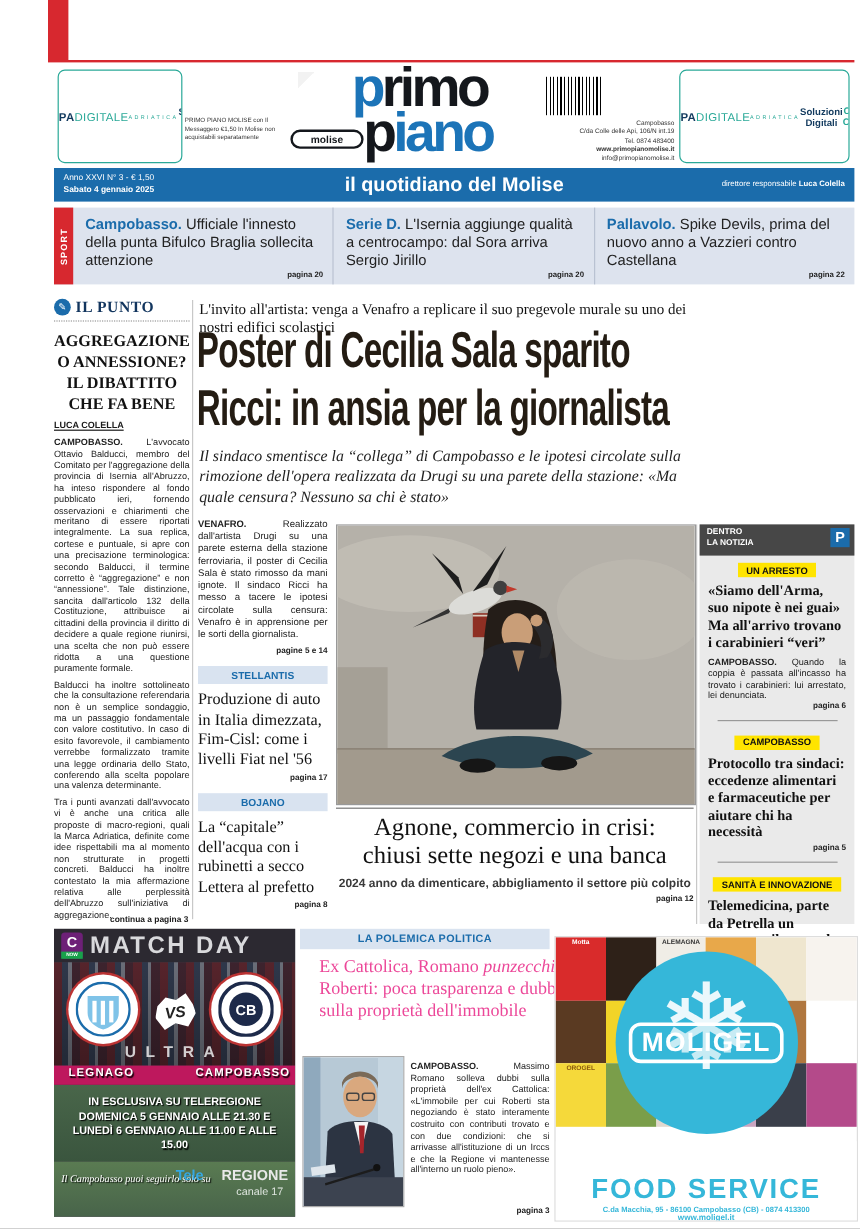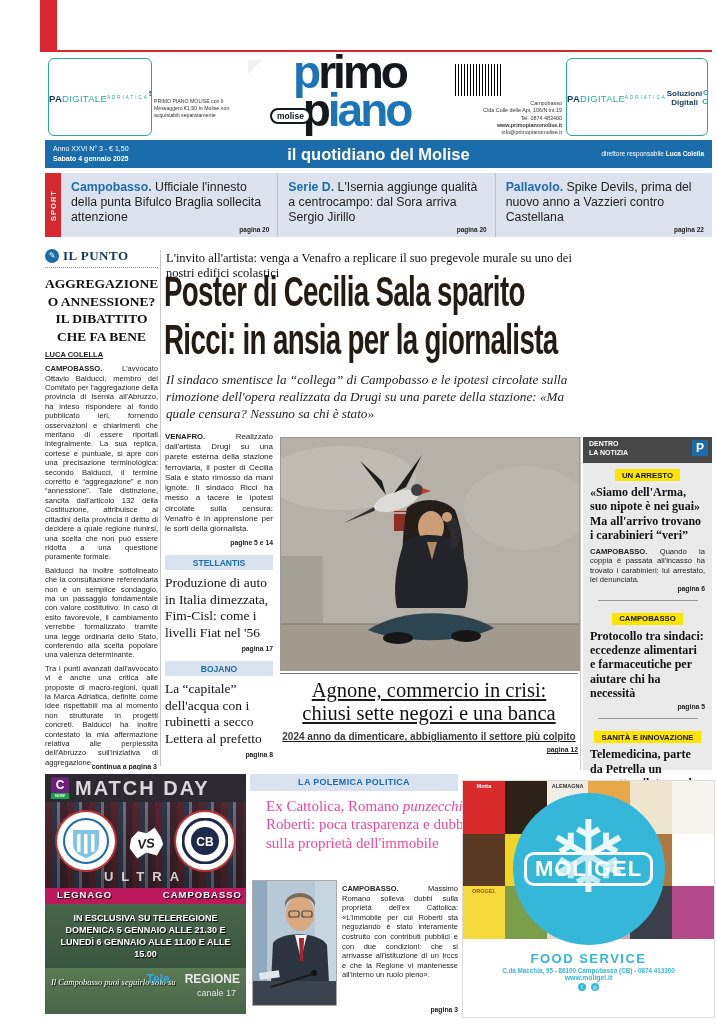--- a/index.html
+++ b/index.html
@@ -27,22 +27,22 @@
   .pa-url{margin-top:auto;width:100%;background:#2aa998;color:#fff;font-weight:bold;
           font-size:7px;padding:3px 0;}
 
   
   .price-note{left:154px;top:98px;width:86px;font-size:5.2px;line-height:1.35;color:#333;}
   .logo{left:242px;top:54px;width:215px;height:82px;text-align:center;}
   .logo .row{font-weight:bold;font-size:46px;letter-spacing:-3px;line-height:.82;
              font-family:"Liberation Sans",sans-serif;}
   .logo .blue{color:#1c74b8;} .logo .dark{color:#14171c;}
   .logo .row2{margin-left:14px;}
-  .molise-badge{position:absolute;left:28px;top:54px;border:2px solid #14171c;border-radius:8px;
-                background:#fff;font-size:8.5px;font-weight:bold;color:#14171c;padding:0 5px;line-height:12px;}
+  .molise-badge{position:absolute;left:0;top:54px;border:2px solid #14171c;border-radius:8px;
+                background:#fff;font-size:8.5px;font-weight:bold;color:#14171c;padding:0 15px;line-height:12px;}
   .fold{position:absolute;left:6px;top:6px;width:14px;height:14px;background:#f2f2f2;
         clip-path:polygon(0 0,100% 0,0 100%);box-shadow:1px 1px 1px rgba(0,0,0,.3);}
   .barcode{left:455px;top:64px;width:46px;height:32px;
            background:repeating-linear-gradient(90deg,#000 0 1px,#fff 1px 3px,#000 3px 4px,#fff 4px 6px);}
   .contact{left:462px;top:100px;width:100px;text-align:right;font-size:5.4px;line-height:1.35;color:#333;}
   .contact .b{font-weight:bold;}
 
   
   .band{left:45px;top:140px;width:667px;height:28px;background:#1b6cab;color:#fff;}
   .band .ed{position:absolute;left:8px;top:4px;font-size:7px;line-height:1.4;}
@@ -82,21 +82,21 @@
 
   .ledecol{left:165px;top:432px;width:108px;}
   .ledecol .lede{font-size:8px;line-height:1.28;color:#222;}
   .ledecol .lede b{font-size:7.8px;}
   .secttag{background:#d9e3f0;color:#1b6cab;font-weight:bold;font-size:8.5px;text-align:center;
            padding:2.5px 0;margin:9px 0 5px 0;}
   .secthl{font-family:"Liberation Serif",serif;font-size:13.5px;line-height:1.22;color:#111;}
 
   .photo{left:280px;top:437px;width:298px;height:232px;border:1px solid #999;}
   .photo-hr{left:280px;top:673px;width:298px;height:1px;background:#777;}
-  .agnone{left:280px;top:679px;width:298px;text-align:center;text-decoration:underline;}
+  .agnone{left:280px;top:679px;width:298px;text-align:center;}
   .agnone .hl{font-family:"Liberation Serif",serif;font-size:20.5px;line-height:1.13;color:#111;}
   .agnone .sub{font-size:10px;font-weight:bold;color:#3a3a3a;margin-top:6px;}
   .agnone .pg{text-align:right;margin-top:4px;}
 
   
   .rail{left:583px;top:437px;width:129px;height:333px;background:#eaeaea;}
   .rail-head{background:#474747;color:#fff;height:23px;position:relative;padding:3px 0 0 6px;}
   .rail-head .t{font-size:7px;font-weight:bold;line-height:1.25;}
   .rail-head .plogo{position:absolute;right:4px;top:3px;width:16px;height:16px;background:#1b6cab;
                     color:#fff;font-weight:bold;font-size:12px;text-align:center;line-height:16px;}
@@ -152,21 +152,21 @@
   .mg{left:462px;top:780px;width:251px;height:236px;background:#fff;border:1px solid #ddd;overflow:hidden;}
   .mg-grid{display:grid;grid-template-columns:repeat(6,1fr);grid-template-rows:repeat(3,1fr);height:158px;}
   .mg-grid div{position:relative;font-size:5.5px;font-weight:bold;display:flex;align-items:flex-start;
                justify-content:center;padding-top:2px;}
   .mg-circle{position:absolute;left:50%;top:88px;transform:translate(-50%,-50%) ;width:152px;height:152px;
              border-radius:50%;background:#35b7d9;display:flex;align-items:center;justify-content:center;z-index:5;}
   .mg-flake{position:absolute;font-size:100px;color:rgba(255,255,255,.9);line-height:1;top:14px;}
   .mg-name{position:relative;z-index:6;border:3px solid #fff;border-radius:10px;color:#fff;font-weight:bold;
            font-size:22px;letter-spacing:1px;padding:1px 8px;background:rgba(53,183,217,.2);}
   .mg-bottom{position:absolute;left:0;right:0;bottom:0;height:66px;text-align:center;z-index:4;background:#fff;}
-  .mg-fs{color:#35b7d9;font-weight:bold;font-size:13px;letter-spacing:1.5px;}
+  .mg-fs{color:#35b7d9;font-weight:bold;font-size:23px;letter-spacing:1.5px;margin-top:26px;}
   .mg-addr{color:#35b7d9;font-weight:bold;font-size:6.3px;margin-top:1px;}
   .mg-web{color:#35b7d9;font-weight:bold;font-size:6.8px;}
   .mg-soc{display:flex;gap:5px;justify-content:center;margin-top:2px;}
   .mg-soc i{width:8px;height:8px;border-radius:50%;background:#35b7d9;color:#fff;font-size:5px;
             font-style:normal;line-height:8px;}
 </style>
 </head>
 <body>
 
 <div id="paper">
@@ -396,21 +396,21 @@
       <path d="M20 62 C 28 50 66 50 74 64 L 76 102 L 18 102 Z" fill="#2c3442"></path>
       <path d="M42 54 L 54 54 L 48 78 Z" fill="#f4f4f4"></path>
       <path d="M46 57 L 51 57 L 50 80 L 47 80 Z" fill="#a5252b"></path>
       <rect y="100" width="83" height="24" fill="#3c4350"></rect>
       <rect x="6" y="92" width="20" height="7" fill="#dfe6ec" transform="rotate(-8 6 92)"></rect>
       <line x1="18" y1="106" x2="60" y2="93" stroke="#1c1c1c" stroke-width="2"></line>
       <circle cx="61" cy="92" r="3" fill="#111"></circle>
     </svg>
   </div>
   <div class="abs pol-body just">
-    <b>CAMPOBASSO.</b> <span>Massimo Romano solleva dubbi sulla proprietà dell'ex Cattolica: «L'immobile per cui Roberti sta negoziando è stato interamente costruito con contributi pubblici e con due condizioni: che si arrivasse all'istituzione di un Irccs e che la Regione vi mantenesse all'interno un ruolo pieno».</span>
+    <b>CAMPOBASSO.</b> <span>Massimo Romano solleva dubbi sulla proprietà dell'ex Cattolica: «L'immobile per cui Roberti sta negoziando è stato interamente costruito con contributi trovato e con due condizioni: che si arrivasse all'istituzione di un Irccs e che la Regione vi mantenesse all'interno un ruolo pieno».</span>
   </div>
   <div class="abs pol-pg pgref">pagina 3</div>
 
   <div class="abs mg">
     <div class="mg-grid">
       <div style="background:#d92b2b;color:#fff;">Motta</div>
       <div style="background:#2e2118;"></div>
       <div style="background:#f0ede6;color:#333;">ALEMAGNA</div>
       <div style="background:#e8a84a;"></div>
       <div style="background:#efe6cf;"></div>

